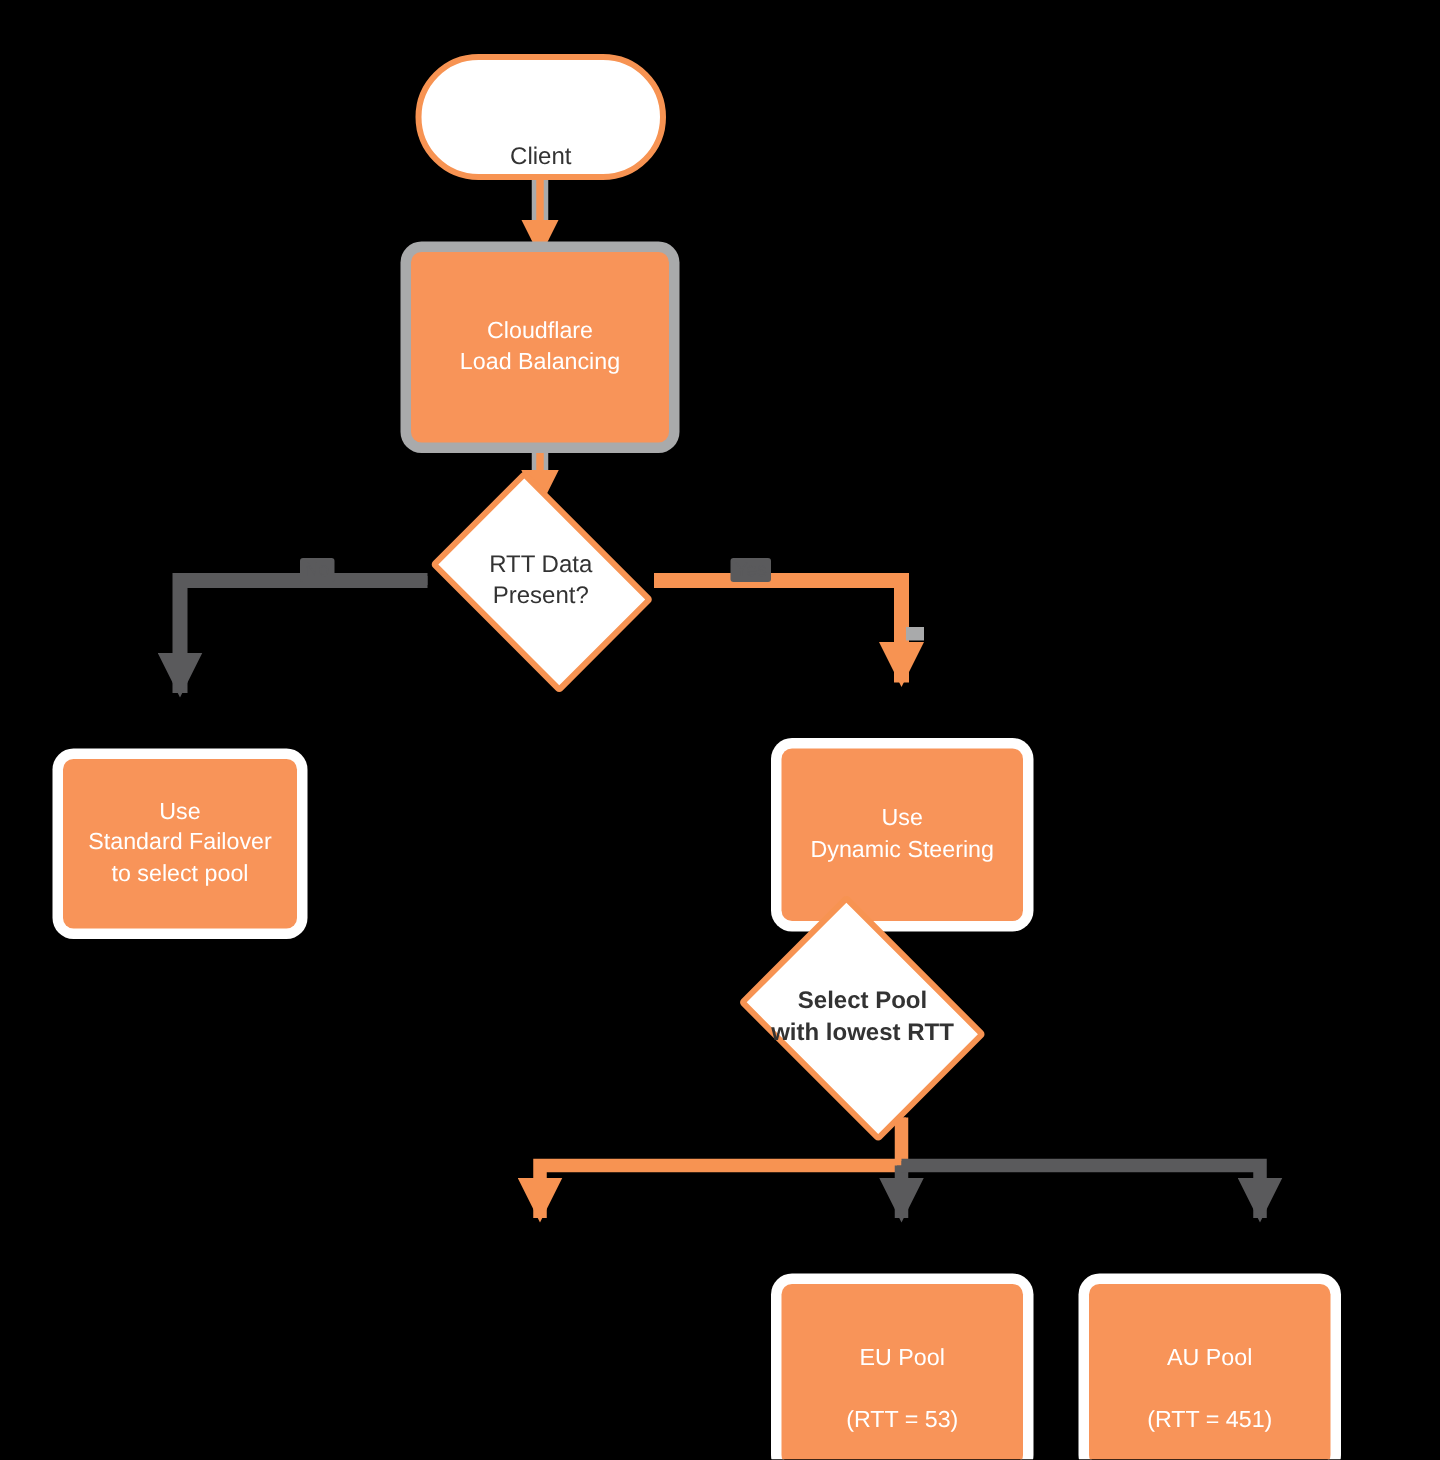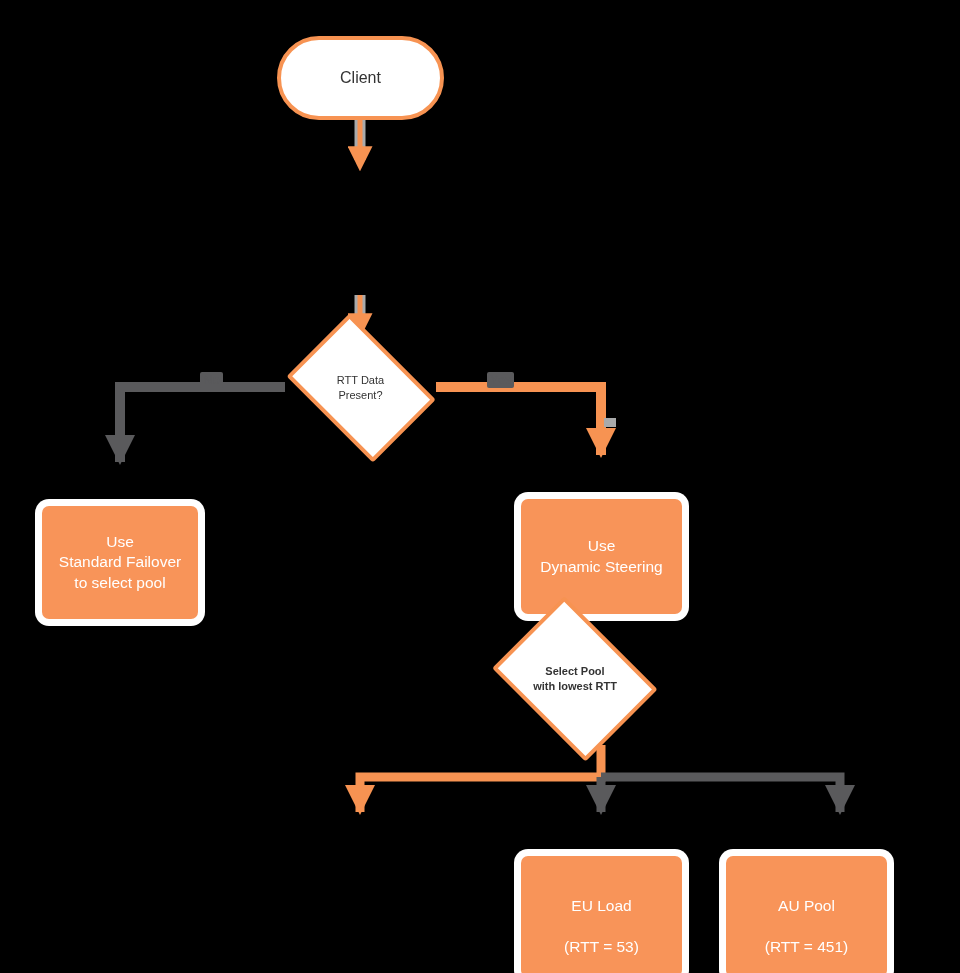--- a/index.html
+++ b/index.html
@@ -50,20 +50,21 @@
   .box.sh-grey  { box-shadow: 0 0 0 7px #a9aaab; }
   .box.sh-white { box-shadow: 0 0 0 7px #ffffff; margin-top: 44px; }
 
   
   .stadium {
     background: #ffffff;
     border: 4px solid #f79352;
     border-radius: 999px;
     color: #333333;
     font-size: 16px;
+    align-items: flex-end;
   }
 
   
   .diamond {
     background: transparent;
   }
   .diamond .dshape {
     position: absolute;
     left: 50%;
     top: 50%;
@@ -71,21 +72,21 @@
     height: 70.7%;
     transform: translate(-50%, -50%) rotate(45deg);
     background: #ffffff;
     border: 4px solid #f79352;
     border-radius: 3px;
   }
   .diamond .label {
     position: relative;
     z-index: 2;
     color: #333333;
-    font-size: 11px;
+    font-size: 16px;
   }
 
   .edge-label {
     position: absolute;
     font-size: 13px;
     color: #59595b;
     background: #5a5a5c;
     color: #5a5a5c;
     border-radius: 2px;
     padding: 1px 3px;
@@ -153,20 +154,24 @@
     </g>
   </svg>
 
   <div class="edge-label" style="left:200px; top:372px;">No</div>
   <div class="edge-label" style="left:487px; top:372px;">Yes</div>
 
   <div class="node stadium" style="left:277px; top:36px; width:167px; height:84px;">
     <span class="label">Client</span>
   </div>
 
+  <div class="node box sh-grey" style="left:274px; top:168px; width:172px; height:127px; background:#f89459;">
+    <span class="label">Cloudflare
+Load Balancing</span>
+  </div>
 
   <div class="node diamond" style="left:280px; top:330px; width:161px; height:115px;">
     <div class="dshape"></div>
     <span class="label">RTT Data
 Present?</span>
   </div>
 
   <div class="node box sh-white" style="left:42px; top:462px; width:156px; height:113px; background:#f89459;">
     <span class="label">Use
 Standard Failover
@@ -180,21 +185,21 @@
 
   <div class="node diamond" style="left:487px; top:612px; width:176px; height:133px;font-weight:bold;">
     <div class="dshape"></div>
     <span class="label">Select Pool
 with lowest RTT</span>
   </div>
 
 
   <div class="node box sh-white" style="left:521px; top:812px; width:161px; height:121px; background:#f89459;">
     <span class="label">
-      <span>EU Load</span><br>
+      <span>EU Pool</span><br>
       <span>(RTT = 53)</span>
     </span>
   </div>
 
   <div class="node box sh-white" style="left:726px; top:812px; width:161px; height:121px; background:#f89459;">
     <span class="label">
       <span>AU Pool</span><br>
       <span>(RTT = 451)</span>
     </span>
   </div>

